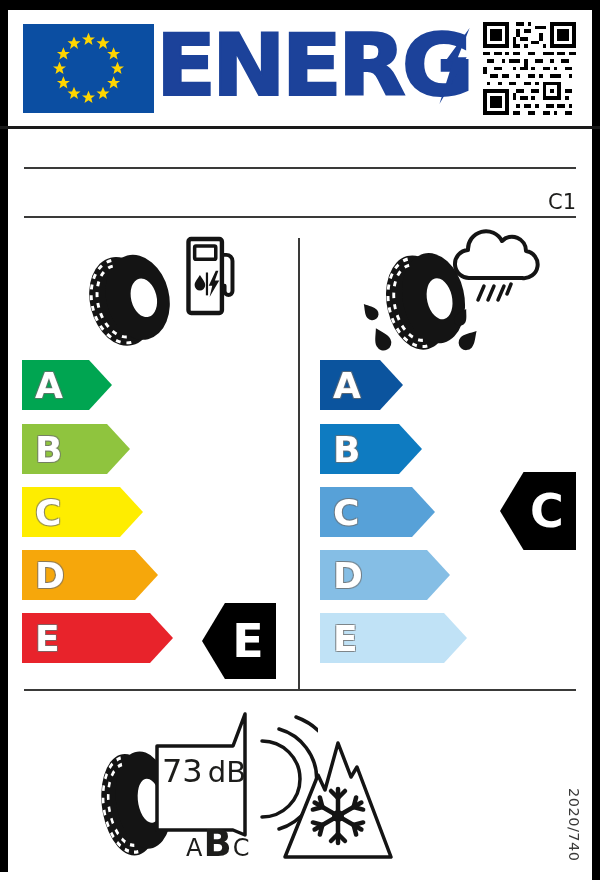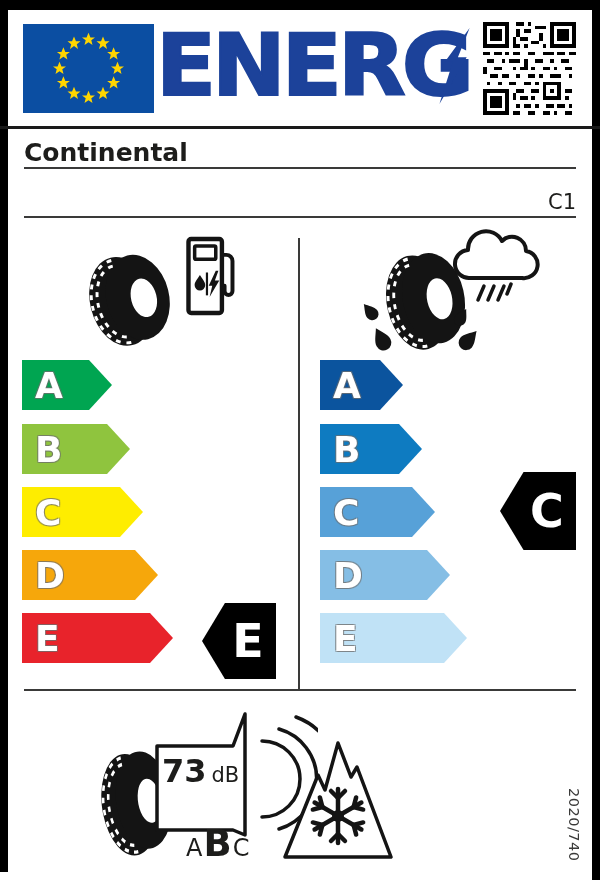--- a/index.html
+++ b/index.html
@@ -52,22 +52,22 @@
   .pointer{
     background:#000;color:#fff;display:flex;align-items:center;justify-content:center;
     clip-path:polygon(31% 0, 100% 0, 100% 100%, 31% 100%, 0 50%);
     font-weight:bold;font-size:46px;box-sizing:border-box;padding-left:18px;
   }
   .ptr-fuel{left:202px;top:603px;width:74px;height:76px;}
   .ptr-wet{left:500px;top:472px;width:76px;height:78px;}
   
   .noise-svg{left:88px;top:705px;width:230px;height:165px;}
   .db-box{left:162px;top:752px;width:80px;white-space:nowrap;}
-  .db-val{font-size:32px;font-weight:bold;}
-  .db-unit{font-size:21px;margin-left:5px;}
+  .db-val{font-size:32px;font-weight:normal;}
+  .db-unit{font-size:29px;margin-left:5px;}
   .abc{left:186px;top:822px;display:flex;align-items:baseline;}
   .abc .n{font-size:24px;}
   .abc .nb{font-size:37px;font-weight:bold;margin:0 1px;}
   .mountain-svg{left:275px;top:735px;width:125px;height:128px;}
   .reg{
     left:582px;top:788px;transform:rotate(90deg);transform-origin:0 0;
     font-size:14.5px;letter-spacing:.5px;color:#3a3a39;white-space:nowrap;
   }
   
   .tyre-fuel-svg{left:82px;top:248px;width:98px;height:102px;}
@@ -164,21 +164,20 @@
         M8,24h2v1h-2z M12,24h2v1h-2z M16,24h2v1h-2z M19,24h1v1h-1z M22,24h2v1h-2z"></path>
     </svg>
   </div>
 
   <div class="abs hr1"></div>
   <div class="abs hr2"></div>
   <div class="abs hr3"></div>
   <div class="abs hr4"></div>
   <div class="abs vdiv"></div>
 
-  <div class="abs brand">Continental</div>
   <div class="abs class-code">C1</div>
 
   <div class="abs tyre-fuel-svg">
     <svg viewBox="0 0 100 100" width="98" height="102">
         <use href="#tire"></use>
       </svg>
   </div>
   <div class="abs pump-svg">
     <svg viewBox="0 0 70 100" width="68" height="88">
       <path d="M44,26 h5 a7,7 0 0 1 7,7 v34 a4.5,4.5 0 0 1 -9,0 v-6" stroke="#141414" stroke-width="4.5" fill="none" stroke-linecap="round"></path>

